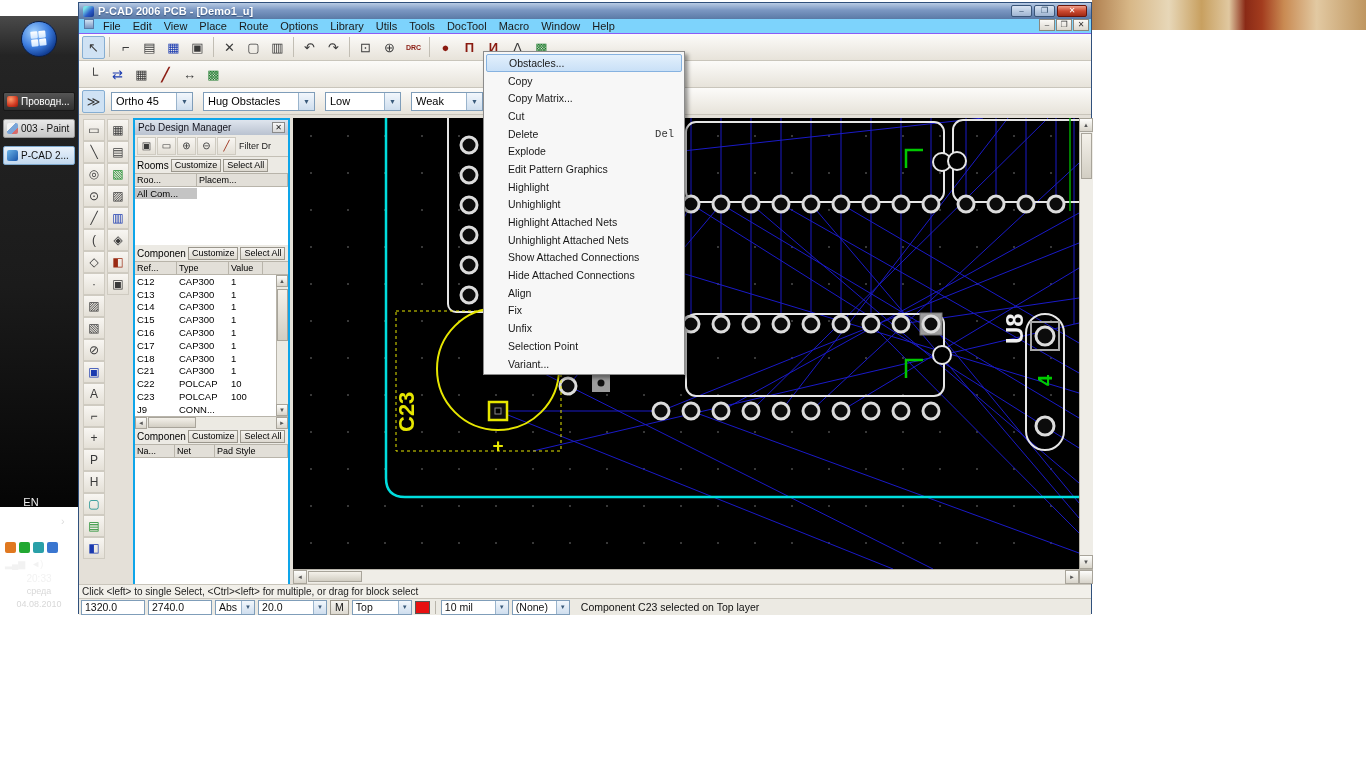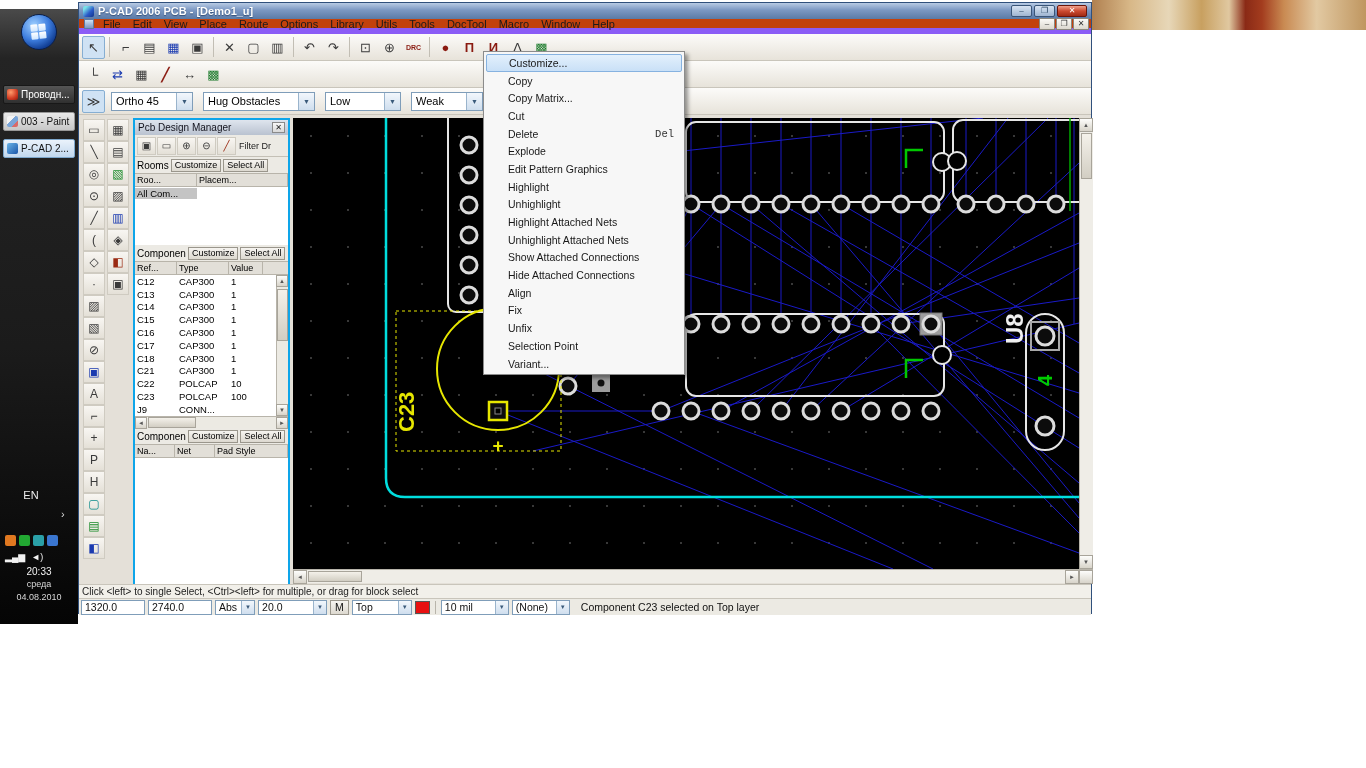--- a/index.html
+++ b/index.html
@@ -4,21 +4,21 @@
 <style>
   * { margin:0; padding:0; box-sizing:border-box; font-family:"Liberation Sans", sans-serif; }
   html,body { background:#fff; }
   .screen { position:relative; width:1366px; height:768px; background:#ffffff; overflow:hidden; }
 
   
   .wallpaper { position:absolute; left:1092px; top:0; width:274px; height:30px;
     background:linear-gradient(90deg,#b08050 0%,#d8b888 14%,#e7d7b8 28%,#c8a060 40%,#e0c8a0 50%,#8a2a16 56%,#a33c1e 62%,#c98a52 70%,#e2c9a2 82%,#bf9660 100%); }
 
   
-  .taskbar { position:absolute; left:0; top:9px; width:78px; height:615px;
+  .taskbar { position:absolute; left:0; top:16px; width:78px; height:491px;
     background:linear-gradient(180deg,#4a4a4a 0%,#242424 8%,#1b1b1b 55%,#050505 100%); }
   .start-orb { position:absolute; left:21px; top:5px; width:36px; height:36px; border-radius:50%;
     background:radial-gradient(circle at 35% 30%,#9fd0ff,#3f7fe0 45%,#123f95 75%,#0a2560); border:1px solid #0a1f4a;
     display:flex; align-items:center; justify-content:center; }
   .orb-flag { width:16px; height:16px; display:grid; grid-template-columns:7px 7px; grid-template-rows:7px 7px; gap:1px; transform:rotate(-6deg); }
   .orb-flag span { background:linear-gradient(#ffffff,#cfe6ff); border-radius:1px; }
   .tb-btn { position:absolute; left:3px; width:72px; height:19px; display:flex; align-items:center; gap:3px; padding:0 3px; font-size:10px; border-radius:2px; white-space:nowrap; overflow:hidden; }
   .tb-btn.dark   { background:linear-gradient(#555,#303030); border:1px solid #181818; color:#fff; }
   .tb-btn.light  { background:linear-gradient(#e9e9e9,#c7c7c7); border:1px solid #989898; color:#111; }
   .tb-btn.active { background:linear-gradient(#eaf2fb,#c2d8ee); border:1px solid #7da7cc; color:#111; }
@@ -39,22 +39,22 @@
   .window { position:absolute; left:78px; top:2px; width:1014px; height:612px; background:#e4e0d8; border:1px solid #30507c; }
   .titlebar { position:absolute; left:0; top:0; width:100%; height:16px;
     background:linear-gradient(180deg,#b8cbe4,#7b97c2 45%,#5a7aa6); display:flex; align-items:center; padding:0 4px; gap:4px; }
   .app-icon { width:11px; height:11px; background:linear-gradient(135deg,#7ae0e8 20%,#2a5ac8 60%,#12348a); border-radius:2px; flex:none; }
   .title-text { color:#fff; font-size:11px; font-weight:bold; text-shadow:0 1px 1px #33507a; white-space:nowrap; }
   .cap-btns { margin-left:auto; display:flex; gap:2px; }
   .cap-btn { width:21px; height:12px; border:1px solid #3a5578; border-radius:2px;
     background:linear-gradient(#d7e3f2,#9fb5d2); font-size:8px; line-height:10px; text-align:center; color:#24405e; }
   .cap-btn.close { width:30px; background:linear-gradient(#f0a08c,#cc4a30 50%,#a02a14); color:#fff; border-color:#6a150a; }
 
-  .menubar { position:absolute; left:0; top:16px; width:100%; height:15px; background:#c2410c; border-bottom:6px solid #8b5cf6;
-    display:flex; align-items:center; font-size:11px; color:#1a1a1a; padding-left:2px; }
+  .menubar { position:absolute; left:0; top:16px; width:100%; height:15px; background:#7dd3fc; border-bottom:1px solid #8b5cf6;
+    display:flex; align-items:flex-start; font-size:11px; color:#1a1a1a; padding-left:2px; }
   .mdi-icon { width:10px; height:10px; border:1px solid #5a7aa6; background:linear-gradient(#cfe2f4,#7b97c2); margin:0 3px; flex:none; }
   .menu-item { padding:0 6px; height:100%; display:flex; align-items:center; cursor:default; }
   .mdi-btns { margin-left:auto; display:flex; gap:1px; margin-right:2px; }
   .mdi-btn { width:16px; height:12px; border:1px solid #8a877e; background:linear-gradient(#fbfaf7,#dcd8cf); font-size:8px; text-align:center; line-height:10px; color:#333; }
 
   .toolbar { position:absolute; left:0; width:100%; background:linear-gradient(#fcfbf9,#e7e3da); border-bottom:1px solid #c9c5bb;
     display:flex; align-items:center; padding-left:3px; gap:1px; }
   .t1 { top:31px; height:27px; } .t2 { top:58px; height:27px; } .t3 { top:85px; height:27px; }
   .tbtn { width:23px; height:23px; display:flex; align-items:center; justify-content:center; font-size:13px; color:#3a3a3a;
     border:1px solid transparent; border-radius:2px; flex:none; }
@@ -559,21 +559,21 @@
     </div>
     <div class="hscroll">
       <span class="sb-btn" style="left:0;top:0;">◄</span>
       <span class="sb-thumb" style="left:15px;top:1px;width:54px;height:11px;"></span>
       <span class="sb-btn" style="right:14px;top:0;">►</span>
       <span class="sb-btn" style="right:0;top:0;"></span>
     </div>
 
     <div class="ctx">
       <div class="ctx-item hl">
-          <span>Customize...</span>
+          <span>Obstacles...</span>
           <span class="sc"></span>
         </div>
       <div class="ctx-item">
           <span>Copy</span>
           <span class="sc"></span>
         </div>
       <div class="ctx-item">
           <span>Copy Matrix...</span>
           <span class="sc"></span>
         </div>

